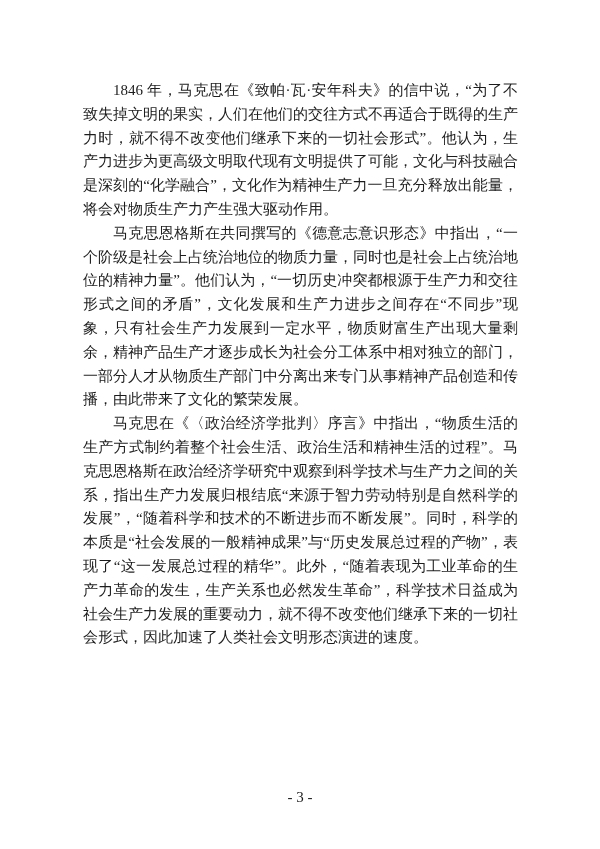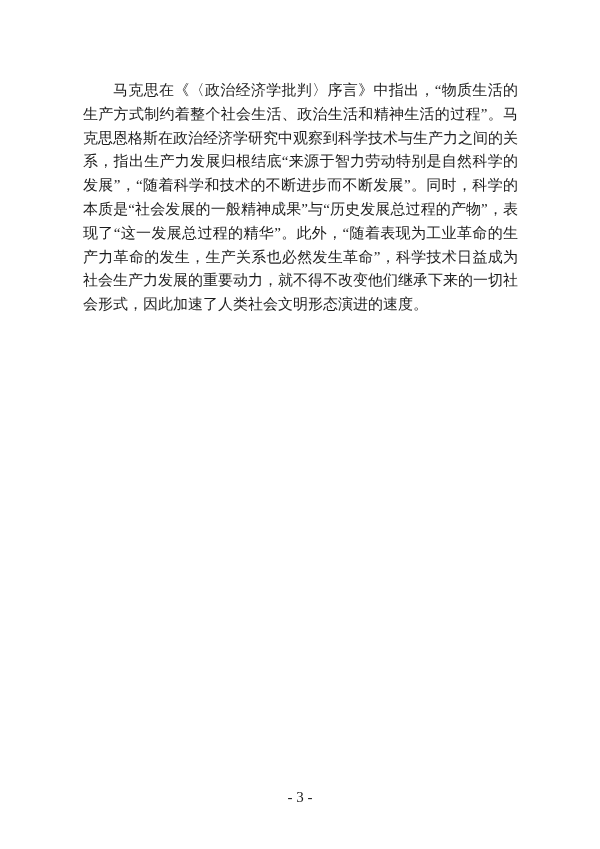--- a/index.html
+++ b/index.html
@@ -43,16 +43,18 @@
     font-size: 15px;
     line-height: 23.8px;
     color: #1c1c1c;
   }
 </style>
 </head>
 <body>
 
 <div class="page">
   <div class="content">
+    <p class="para">1846 年，马克思在《致帕·瓦·安年科夫》的信中说，“为了不致失掉文明的果实，人们在他们的交往方式不再适合于既得的生产力时，就不得不改变他们继承下来的一切社会形式”。他认为，生产力进步为更高级文明取代现有文明提供了可能，文化与科技融合是深刻的“化学融合”，文化作为精神生产力一旦充分释放出能量，将会对物质生产力产生强大驱动作用。</p>
+    <p class="para">马克思恩格斯在共同撰写的《德意志意识形态》中指出，“一个阶级是社会上占统治地位的物质力量，同时也是社会上占统治地位的精神力量”。他们认为，“一切历史冲突都根源于生产力和交往形式之间的矛盾”，文化发展和生产力进步之间存在“不同步”现象，只有社会生产力发展到一定水平，物质财富生产出现大量剩余，精神产品生产才逐步成长为社会分工体系中相对独立的部门，一部分人才从物质生产部门中分离出来专门从事精神产品创造和传播，由此带来了文化的繁荣发展。</p>
     <p class="para">马克思在《〈政治经济学批判〉序言》中指出，“物质生活的生产方式制约着整个社会生活、政治生活和精神生活的过程”。马克思恩格斯在政治经济学研究中观察到科学技术与生产力之间的关系，指出生产力发展归根结底“来源于智力劳动特别是自然科学的发展”，“随着科学和技术的不断进步而不断发展”。同时，科学的本质是“社会发展的一般精神成果”与“历史发展总过程的产物”，表现了“这一发展总过程的精华”。此外，“随着表现为工业革命的生产力革命的发生，生产关系也必然发生革命”，科学技术日益成为社会生产力发展的重要动力，就不得不改变他们继承下来的一切社会形式，因此加速了人类社会文明形态演进的速度。</p>
   </div>
   <div class="page-footer">- 3 -</div>
 </div>
 
 </body></html>

